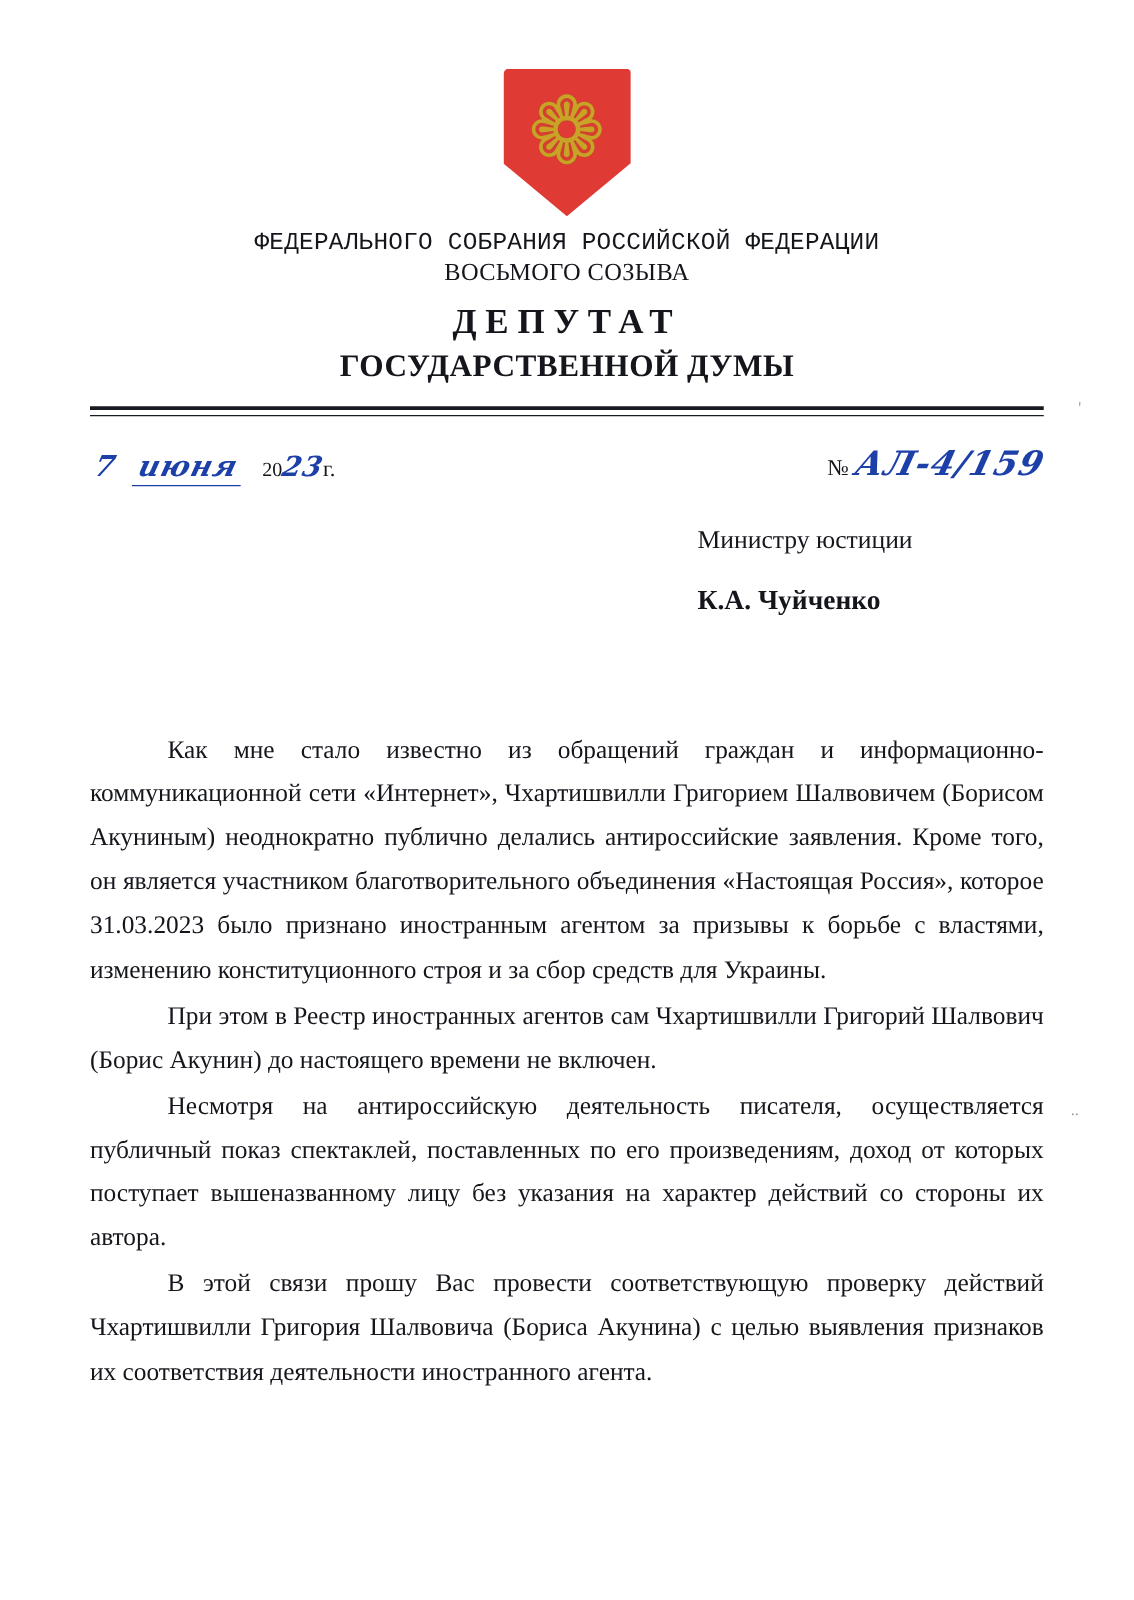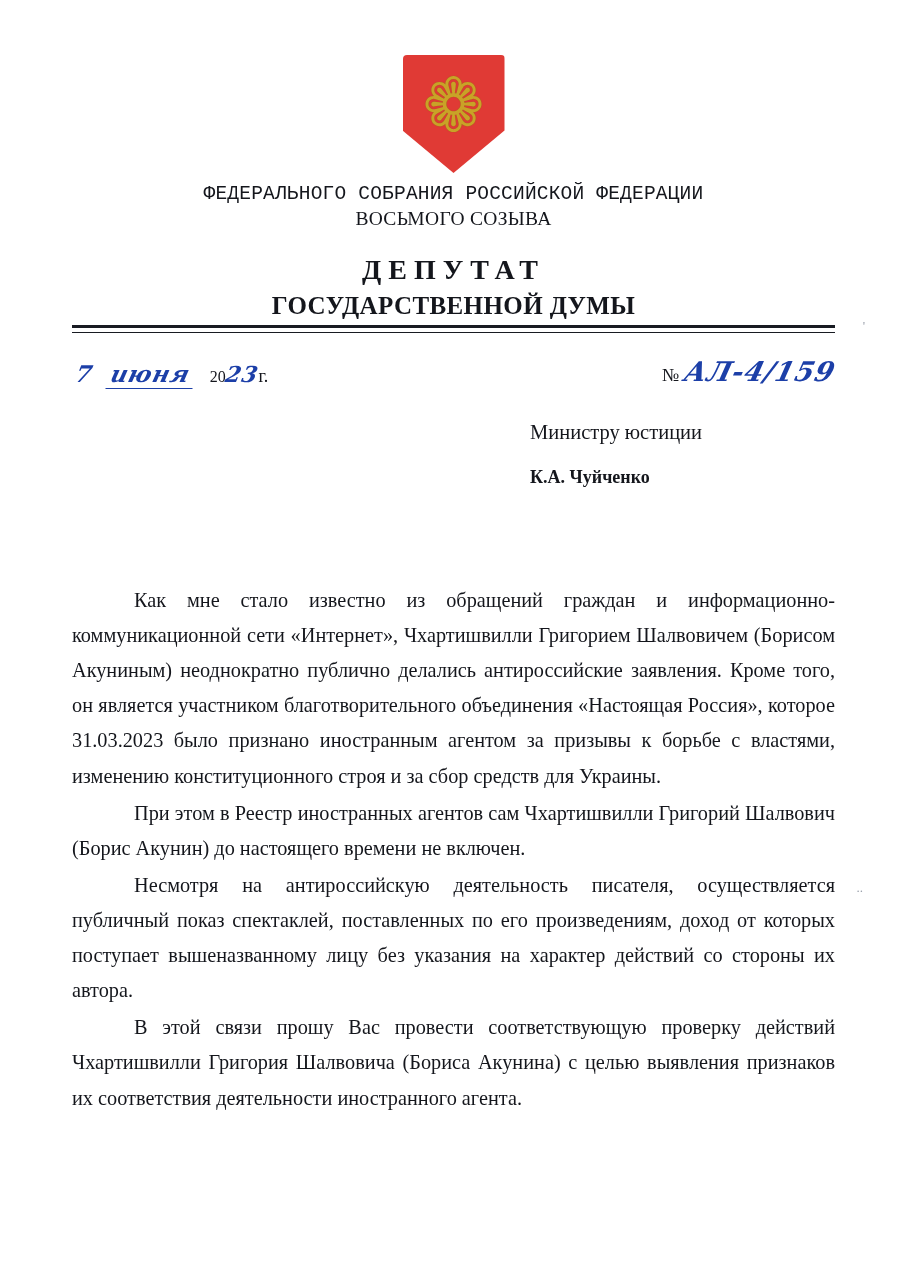--- a/index.html
+++ b/index.html
@@ -72,21 +72,21 @@
   .header .l2 {
     font-size: 19.5px;
     letter-spacing: 0.2px;
     font-family: Liberation Mono, monospace;
   }
   .header .l3 {
     font-size: 19.5px;
     letter-spacing: 0.3px;
   }
   .header .deputat {
-    margin-top: 20px;
+    margin-top: 8px;
     font-size: 28px;
     font-weight: bold;
     letter-spacing: 7px;
   }
   .header .duma {
     font-size: 25px;
     font-weight: bold;
     letter-spacing: 0.4px;
     margin-top: 2px;
   }
@@ -177,28 +177,28 @@
     font-size: 27px;
     margin-left: 6px;
     transform: skewX(-14deg);
     display: inline-block;
   }
 
   
   .addressee {
     position: absolute;
     top: 418px;
-    left: 530px;
+    left: 558px;
     font-size: 20.5px;
     line-height: 1.45;
   }
   .addressee .name {
     font-weight: bold;
     margin-top: 16px;
-    font-size: 18px;
+    font-size: 22px;
   }
 
   
   .salutation {
     position: absolute;
     top: 525px;
     left: 258px;
     font-size: 20.5px;
     font-weight: bold;
   }

